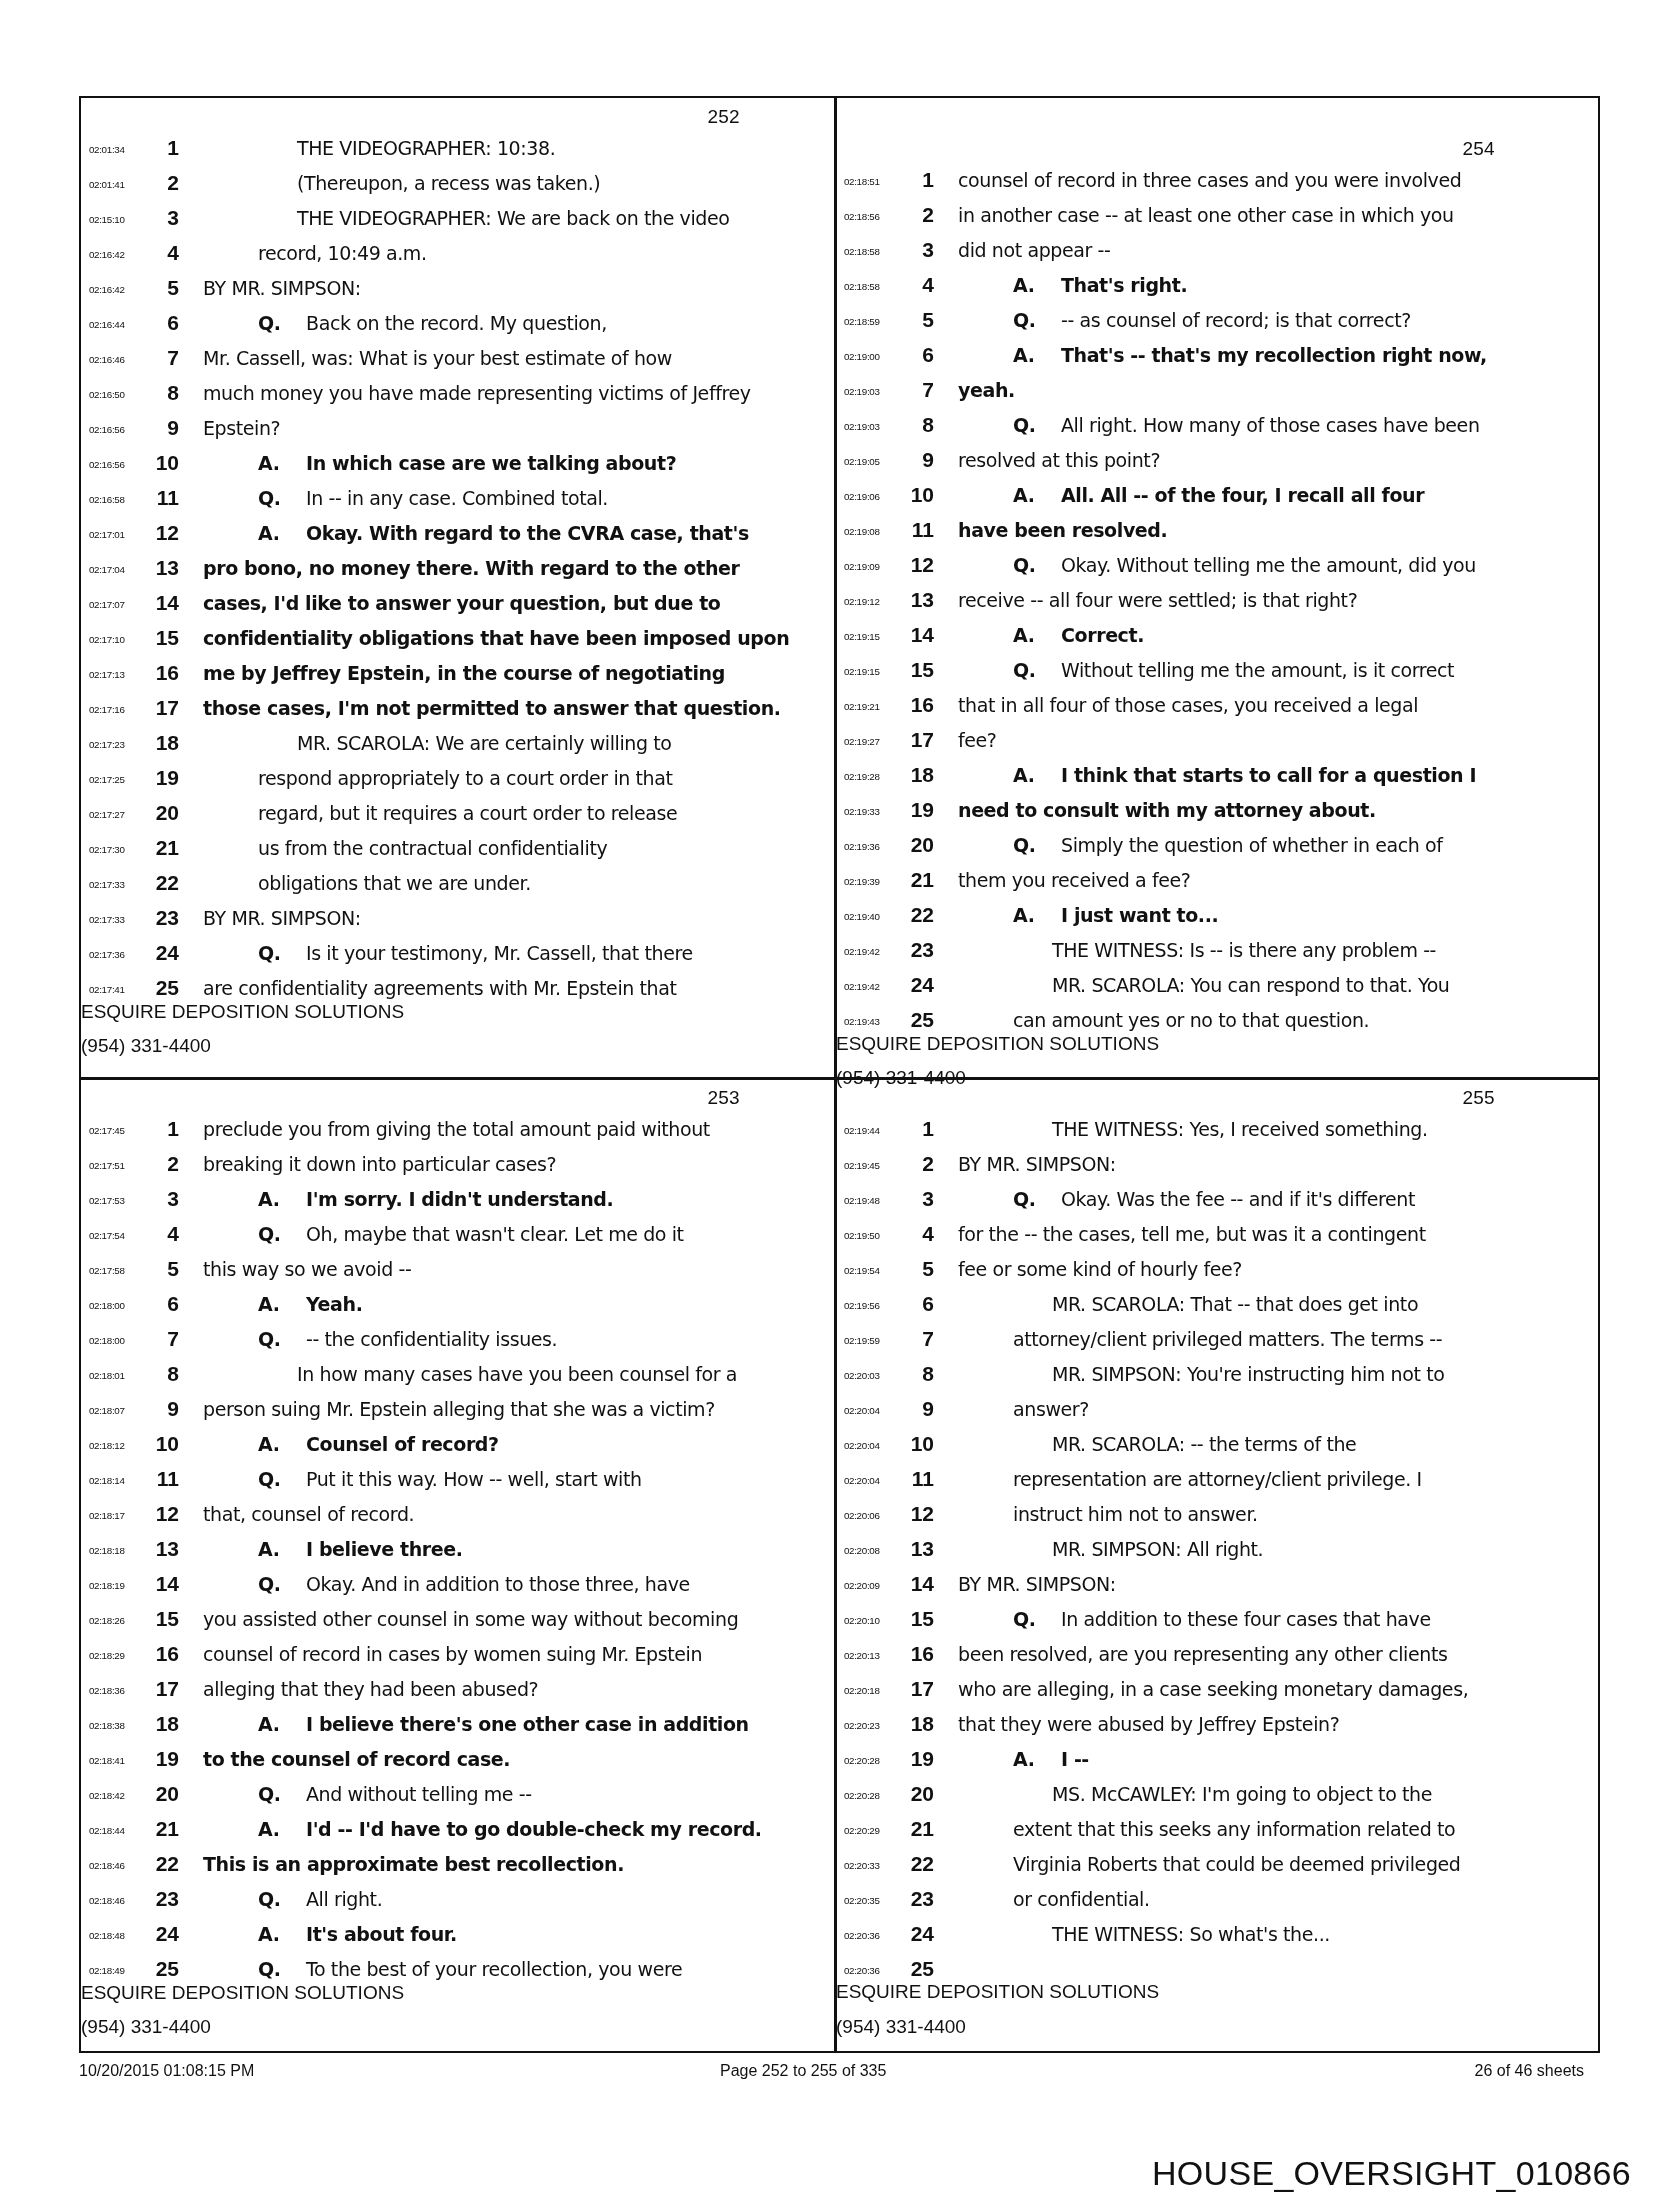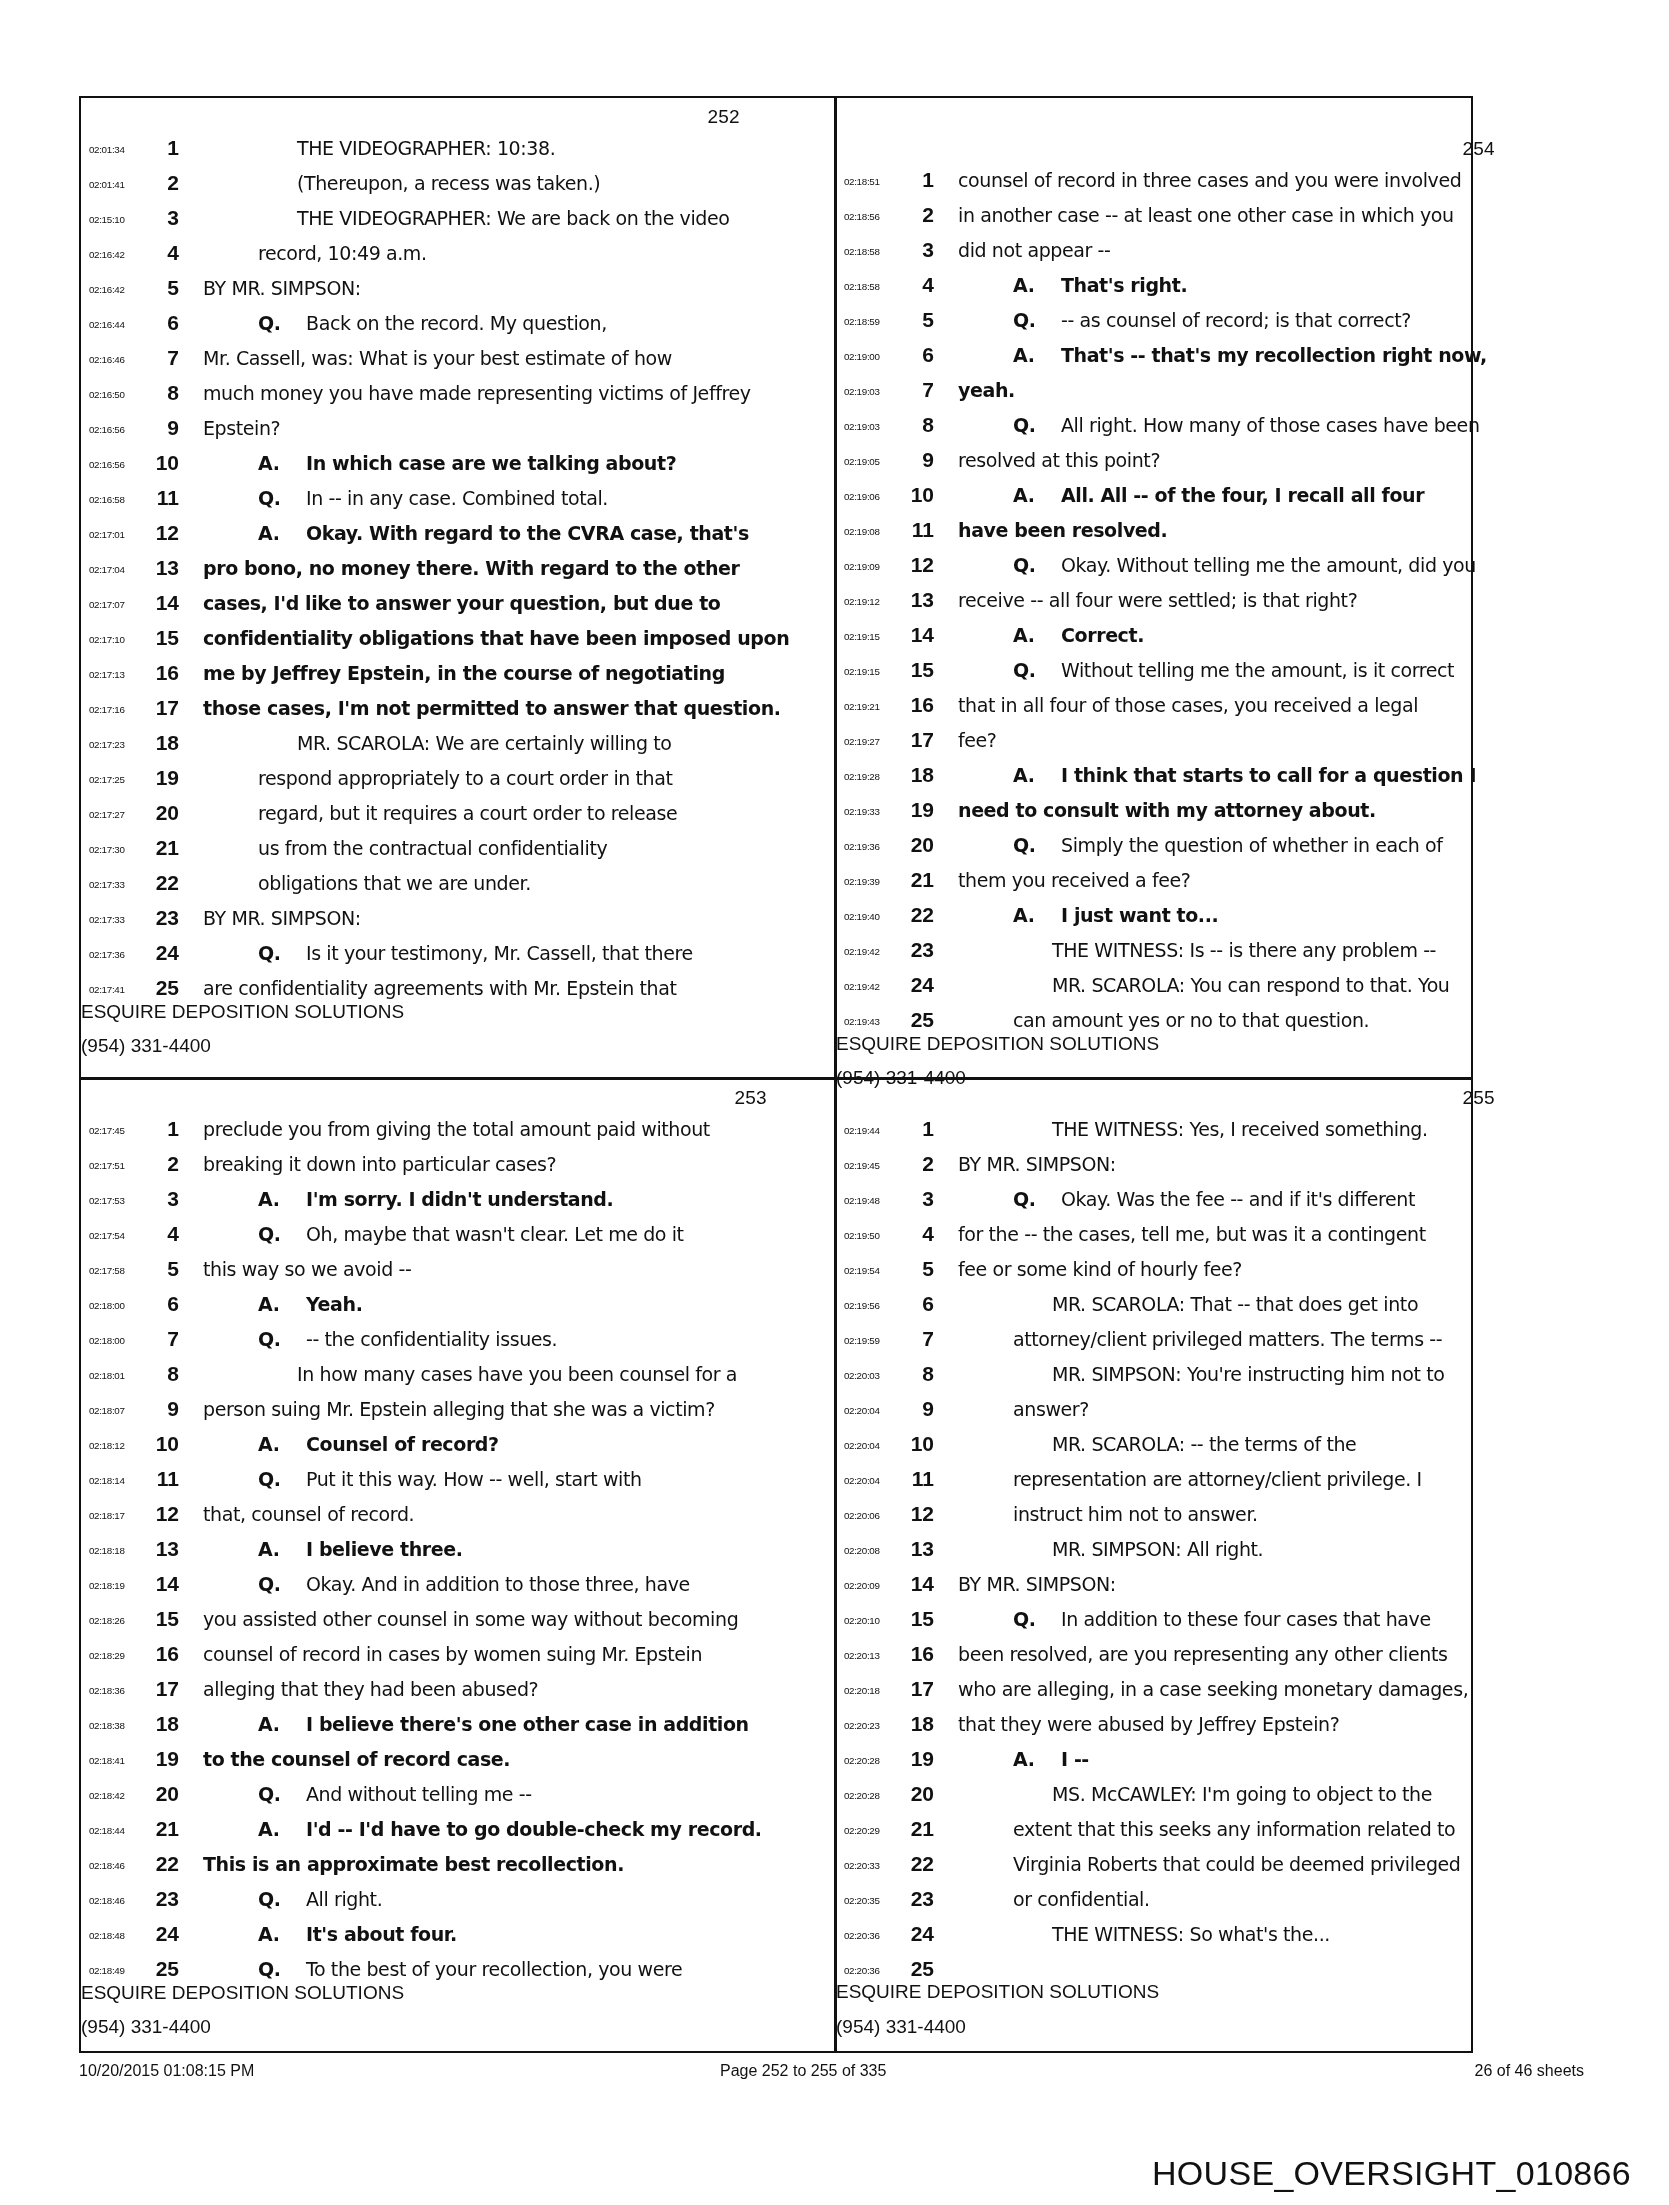--- a/index.html
+++ b/index.html
@@ -1,28 +1,28 @@
 <!DOCTYPE html>
 <html style="font-size:10.5px"><head>
 <meta charset="utf-8">
 <style>
   html, body { margin: 0; padding: 0; background: #ffffff; }
   body { width: 1669px; height: 2205px; position: relative; overflow: hidden; color: #111; font-family: "Liberation Sans", sans-serif; }
 
   #frame {
-    position: absolute; left: 79px; top: 96px; width: 1394px; height: 1957px;
+    position: absolute; left: 79px; top: 96px; width: 1521px; height: 1957px;
     border: 2.6px solid #111; box-sizing: border-box;
   }
   .vdiv { position: absolute; left: 753px; top: 0; bottom: 0; width: 2.6px; background: #111; }
   .hdiv { position: absolute; top: 979px; left: 0; right: 0; height: 2.6px; background: #111; }
 
   .page { position: absolute; width: 751px; height: 977px; }
   .page.tl { left: 0; top: 0; }
   .page.tr { left: 755px; top: 0; margin-top: 32px; }
-  .page.bl { left: 0; top: 981px; padding-left: 27px; }
+  .page.bl { left: 0; top: 981px; }
   .page.br { left: 755px; top: 981px; }
 
   .pnum { position: absolute; top: 7.9px; right: 92px; font-size: 19px; letter-spacing: 0.3px; }
 
   .lines { position: absolute; left: 0; top: 35px; width: 100%; }
   .line { position: relative; height: 35px; }
   .ts { position: absolute; left: 7.9px; top: 10.5px; font-size: 9.8px; font-family: "Liberation Sans", sans-serif; letter-spacing: -0.3px; }
   .ln { position: absolute; left: 59px; top: 3.3px; width: 39px; text-align: right; font-size: 21px; font-weight: bold; font-family: "Liberation Sans", sans-serif; }
   .txt { position: absolute; left: 122px; top: 3.9px; font-size: 19px; white-space: nowrap; font-family: "DejaVu Sans", sans-serif; letter-spacing: -0.4px; }
   .txt.i1 { left: 177px; }

